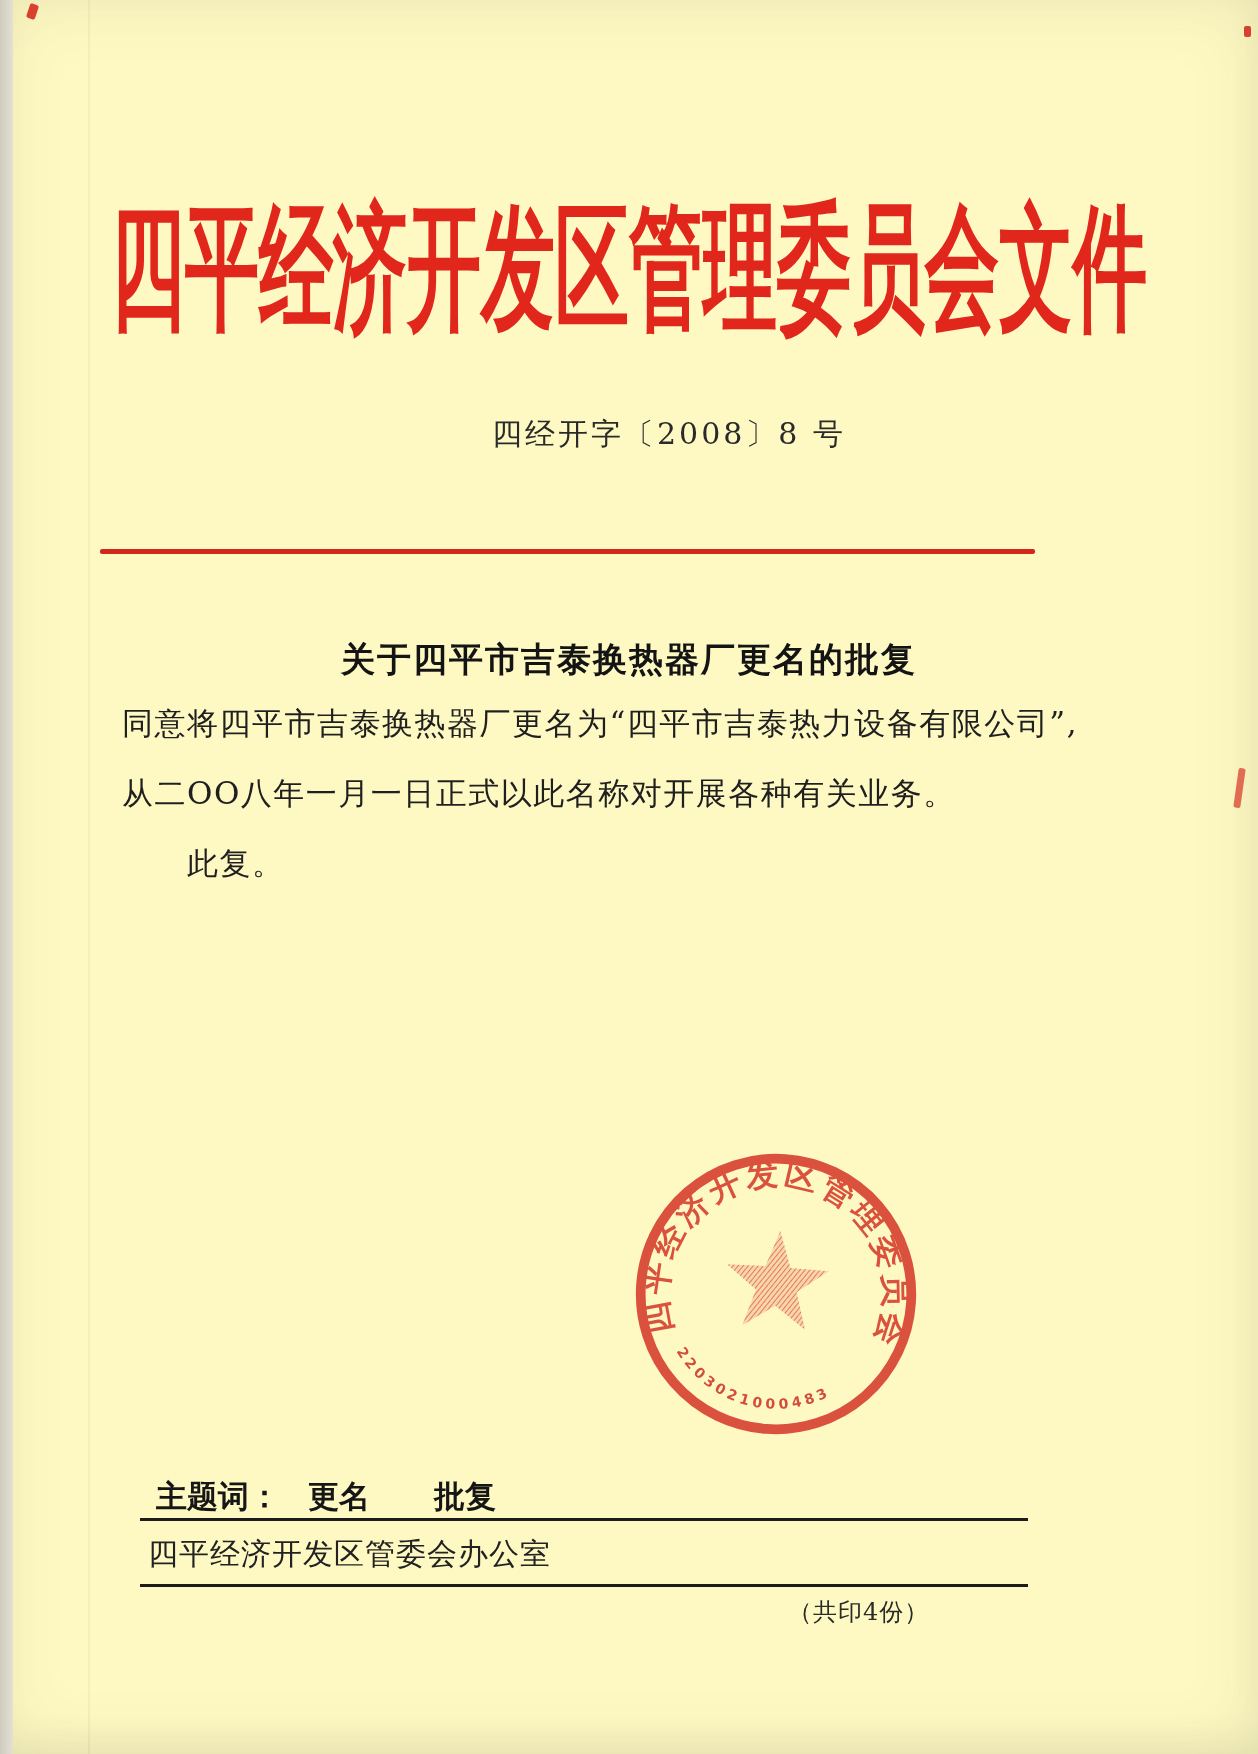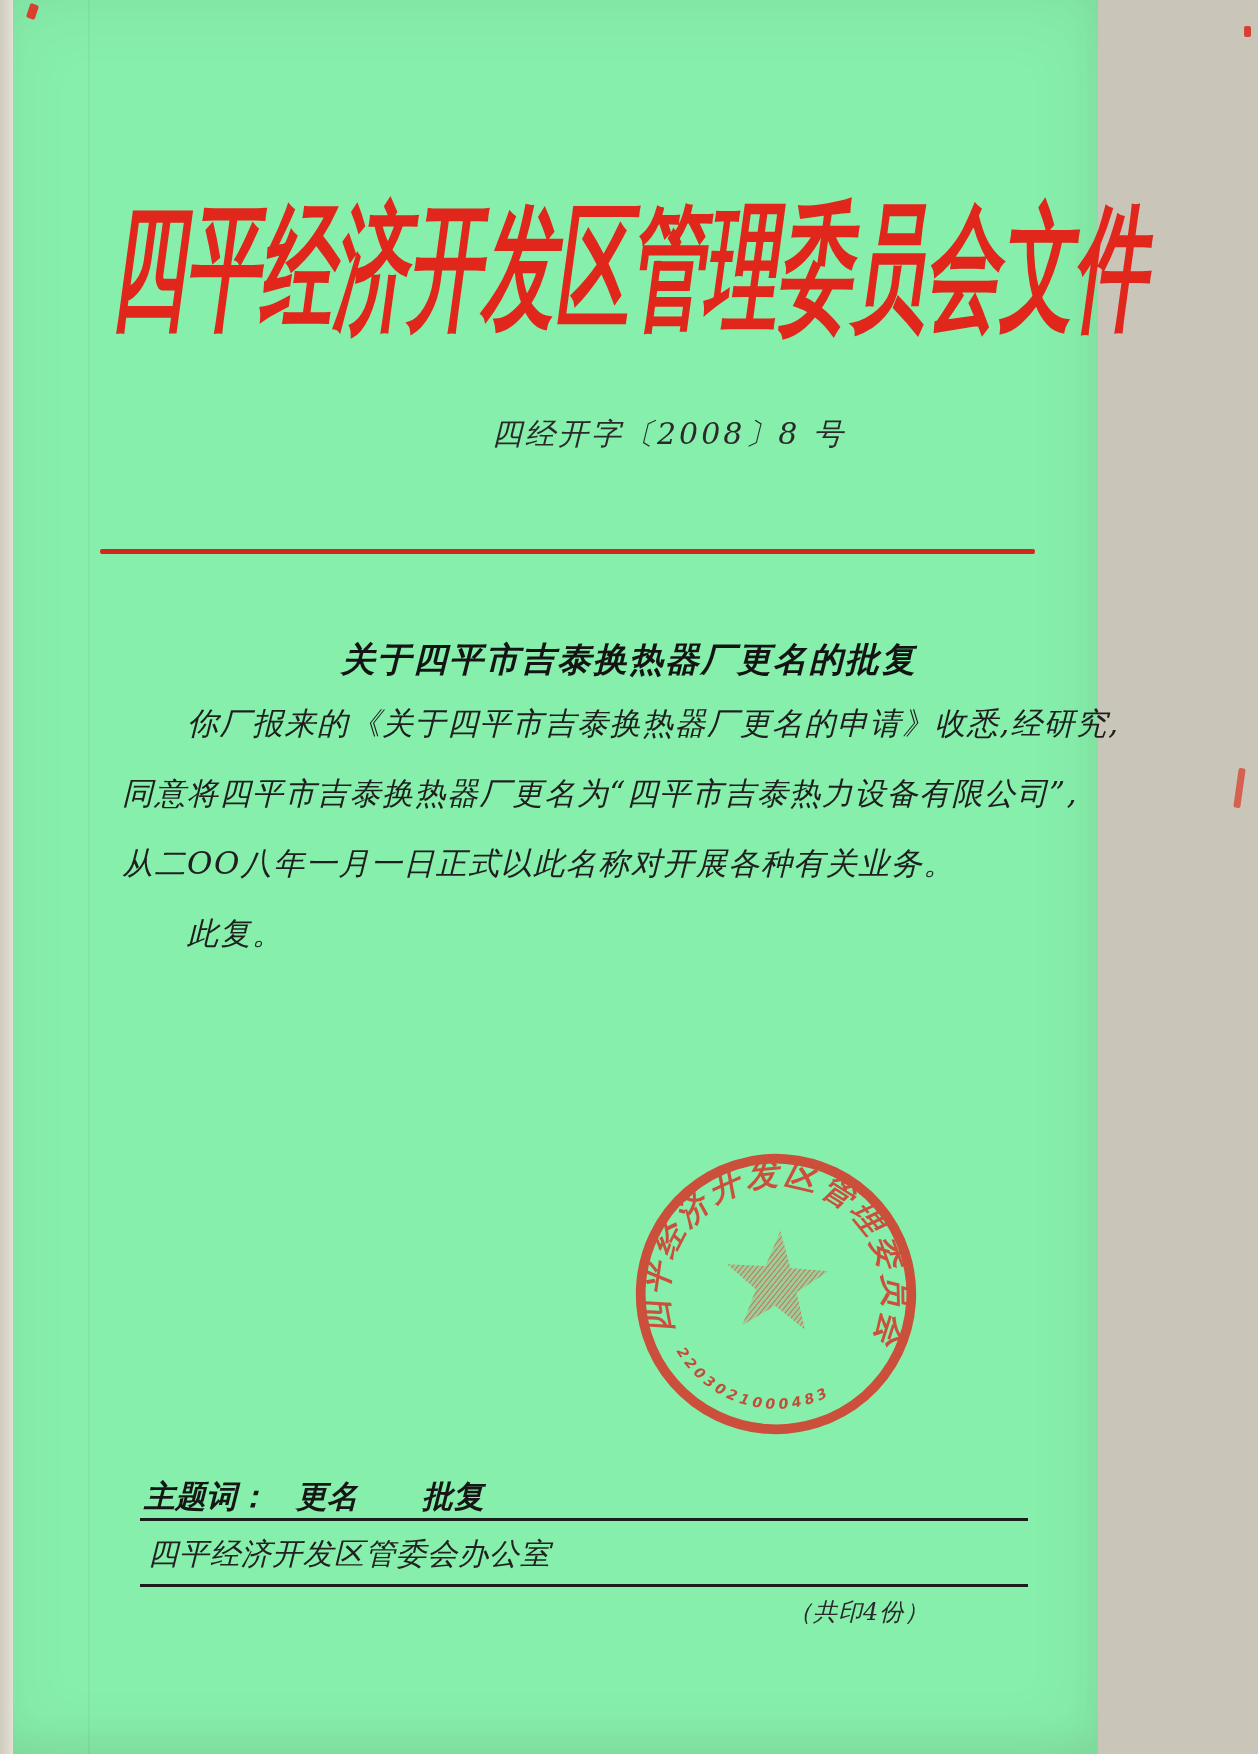--- a/index.html
+++ b/index.html
@@ -3,24 +3,23 @@
 <meta charset="utf-8">
 <style>
   html,body{margin:0;padding:0;}
   body{
     width:1258px;height:1754px;position:relative;
     background:#c9c6b9;
     font-family:"DejaVu Serif","Liberation Serif",serif;
     overflow:hidden;
   }
   .paper{
-    position:absolute;left:0;top:0;width:1098px;height:1754px;
-    background:#86efac;
+    position:absolute;left:0;top:0;width:1258px;height:1754px;
+    background:#fef9c3;
     box-shadow:inset 0 0 70px rgba(90,85,60,.10), inset 0 -14px 30px rgba(90,85,60,.08);
-    font-style:italic;
   }
   .scan-edge-left{
     position:absolute;left:0;top:0;width:13px;height:1754px;
     background:linear-gradient(90deg,#cfccbe,#e3e0d4);
   }
   .fold-line{
     position:absolute;left:88px;top:0;width:2px;height:1754px;
     background:rgba(60,55,40,.05);
   }
   .red-speck{position:absolute;background:#d8402f;border-radius:2px;}
@@ -54,21 +53,21 @@
   .stamp{
     position:absolute;left:630px;top:1148px;width:292px;height:292px;
     opacity:.88;transform:rotate(4deg);
   }
   .date-line{
     position:absolute;left:536px;top:1256px;
     font-size:33px;color:#15151a;letter-spacing:7px;white-space:nowrap;
   }
 
   .subject-row{
-    position:absolute;left:144px;top:1476px;
+    position:absolute;left:156px;top:1476px;
     font-family:"DejaVu Sans","Liberation Sans",sans-serif;
     font-size:31px;font-weight:bold;color:#161616;display:flex;align-items:baseline;
   }
   .subject-row .term1{margin-left:28px;}
   .subject-row .term2{margin-left:64px;}
   .footer-rule{position:absolute;left:140px;height:3px;background:#1c1c1c;}
   .rule-1{top:1518px;width:888px;}
   .rule-2{top:1584px;width:888px;}
   .issuer{
     position:absolute;left:148px;top:1534px;font-size:30px;color:#222;letter-spacing:1px;white-space:nowrap;text-align:right;
@@ -94,21 +93,20 @@
 
   <div class="header-title">四平经济开发区管理委员会文件</div>
 
   <div class="doc-number">四经开字〔2008〕8 号</div>
 
   <div class="red-rule"></div>
 
   <div class="doc-title">关于四平市吉泰换热器厂更名的批复</div>
 
   <div class="body-block">
-    <div class="body-line">　　你厂报来的《关于四平市吉泰换热器厂更名的申请》收悉,经研究,</div>
     <div class="body-line">同意将四平市吉泰换热器厂更名为“四平市吉泰热力设备有限公司”,</div>
     <div class="body-line">从二OO八年一月一日正式以此名称对开展各种有关业务。</div>
     <div class="body-line">　　此复。</div>
   </div>
 
   <svg class="stamp" viewBox="0 0 300 300">
     <defs>
       <pattern id="hatch" width="4" height="4" patternUnits="userSpaceOnUse" patternTransform="rotate(35)">
         <rect width="4" height="4" fill="none"></rect>
         <line x1="0" y1="0" x2="0" y2="4" stroke="#d8382c" stroke-width="1.4"></line>

